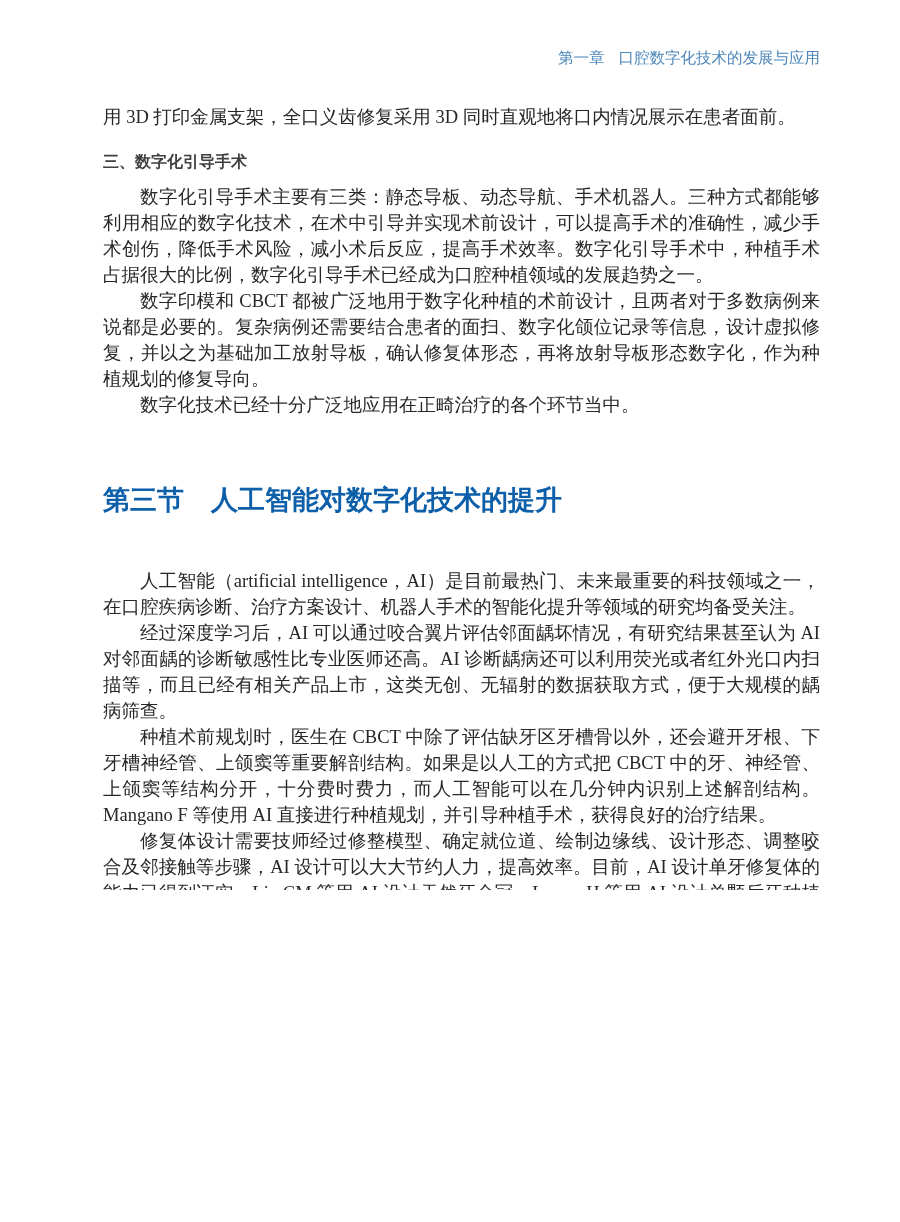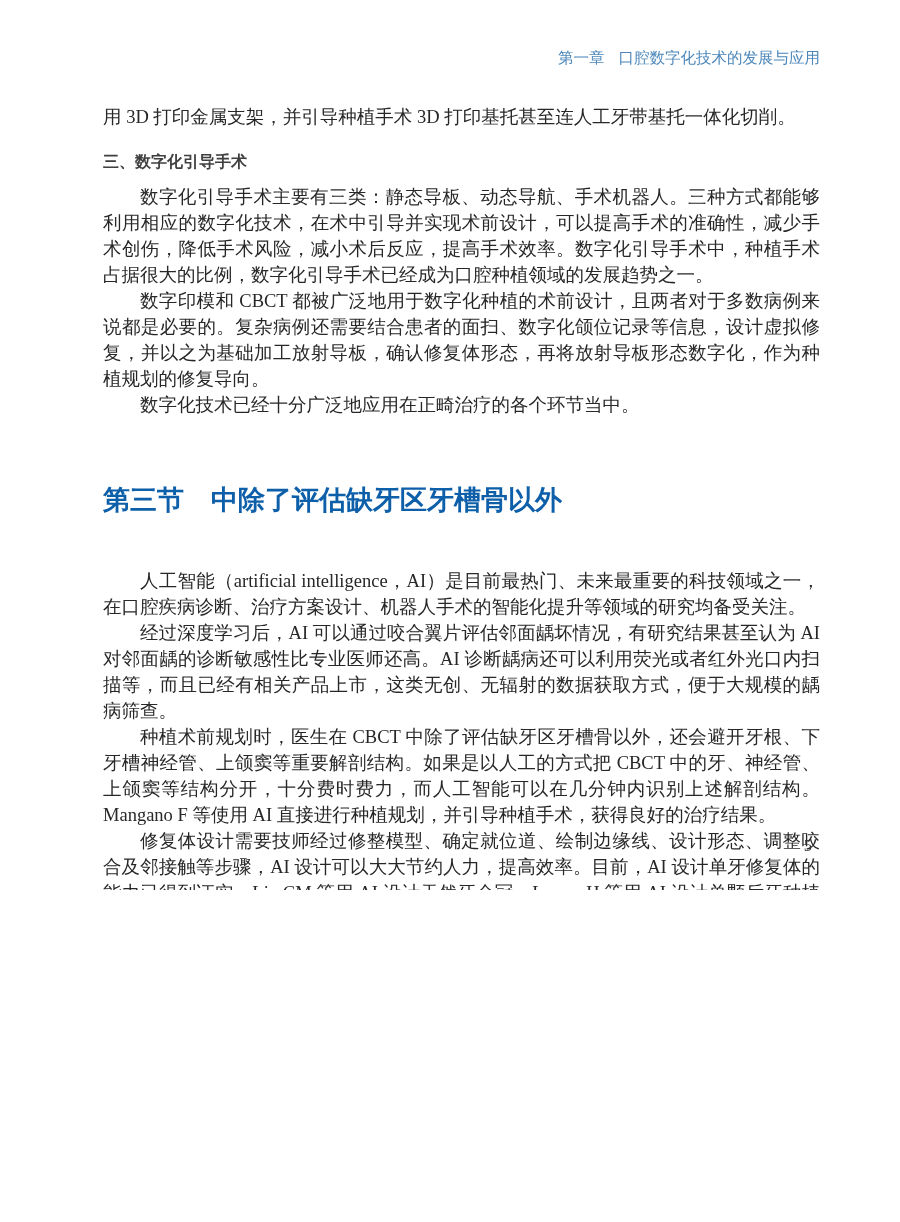--- a/index.html
+++ b/index.html
@@ -68,32 +68,32 @@
 <body>
 
 <div class="page">
 
   <div class="running-header">
     <span class="chapter-label">第一章</span><span>口腔数字化技术的发展与应用</span>
   </div>
 
   <div class="content">
 
-    <p class="no-indent">用 3D 打印金属支架，并引导种植手术 3D 打印基托甚至连人工牙带基托一体化切削。</p>
+    <p class="no-indent">用 3D 打印金属支架，全口义齿修复采用 3D 同时直观地将口内情况展示在患者面前。</p>
 
     <h2 class="sub-heading">三、数字化引导手术</h2>
 
     <p>数字化引导手术主要有三类：静态导板、动态导航、手术机器人。三种方式都能够利用相应的数字化技术，在术中引导并实现术前设计，可以提高手术的准确性，减少手术创伤，降低手术风险，减小术后反应，提高手术效率。数字化引导手术中，种植手术占据很大的比例，数字化引导手术已经成为口腔种植领域的发展趋势之一。</p>
     <p>数字印模和 CBCT 都被广泛地用于数字化种植的术前设计，且两者对于多数病例来说都是必要的。复杂病例还需要结合患者的面扫、数字化颌位记录等信息，设计虚拟修复，并以之为基础加工放射导板，确认修复体形态，再将放射导板形态数字化，作为种植规划的修复导向。</p>
 
 
     <p>数字化技术已经十分广泛地应用在正畸治疗的各个环节当中。</p>
 
     <h1 class="section-title">
-      <span class="section-number">第三节</span><span>中除了评估缺牙区牙槽骨以外</span>
+      <span class="section-number">第三节</span><span>人工智能对数字化技术的提升</span>
     </h1>
 
     <p>人工智能（artificial intelligence，AI）是目前最热门、未来最重要的科技领域之一，在口腔疾病诊断、治疗方案设计、机器人手术的智能化提升等领域的研究均备受关注。</p>
     <p>经过深度学习后，AI 可以通过咬合翼片评估邻面龋坏情况，有研究结果甚至认为 AI 对邻面龋的诊断敏感性比专业医师还高。AI 诊断龋病还可以利用荧光或者红外光口内扫描等，而且已经有相关产品上市，这类无创、无辐射的数据获取方式，便于大规模的龋病筛查。</p>
     <p>种植术前规划时，医生在 CBCT 中除了评估缺牙区牙槽骨以外，还会避开牙根、下牙槽神经管、上颌窦等重要解剖结构。如果是以人工的方式把 CBCT 中的牙、神经管、上颌窦等结构分开，十分费时费力，而人工智能可以在几分钟内识别上述解剖结构。Mangano F 等使用 AI 直接进行种植规划，并引导种植手术，获得良好的治疗结果。</p>
     <p>修复体设计需要技师经过修整模型、确定就位道、绘制边缘线、设计形态、调整咬合及邻接触等步骤，AI 设计可以大大节约人力，提高效率。目前，AI 设计单牙修复体的能力已得到证实。Liu CM 等用 AI 设计天然牙全冠，Lerner H 等用 AI 设计单颗后牙种植修复，都获得了令人满意的结果。</p>
     <p>数字化病历管理系统的建立为口腔医生提供了更加便捷和高效的工作平台，患者的个人信息、病</p>
 
   </div>
 

